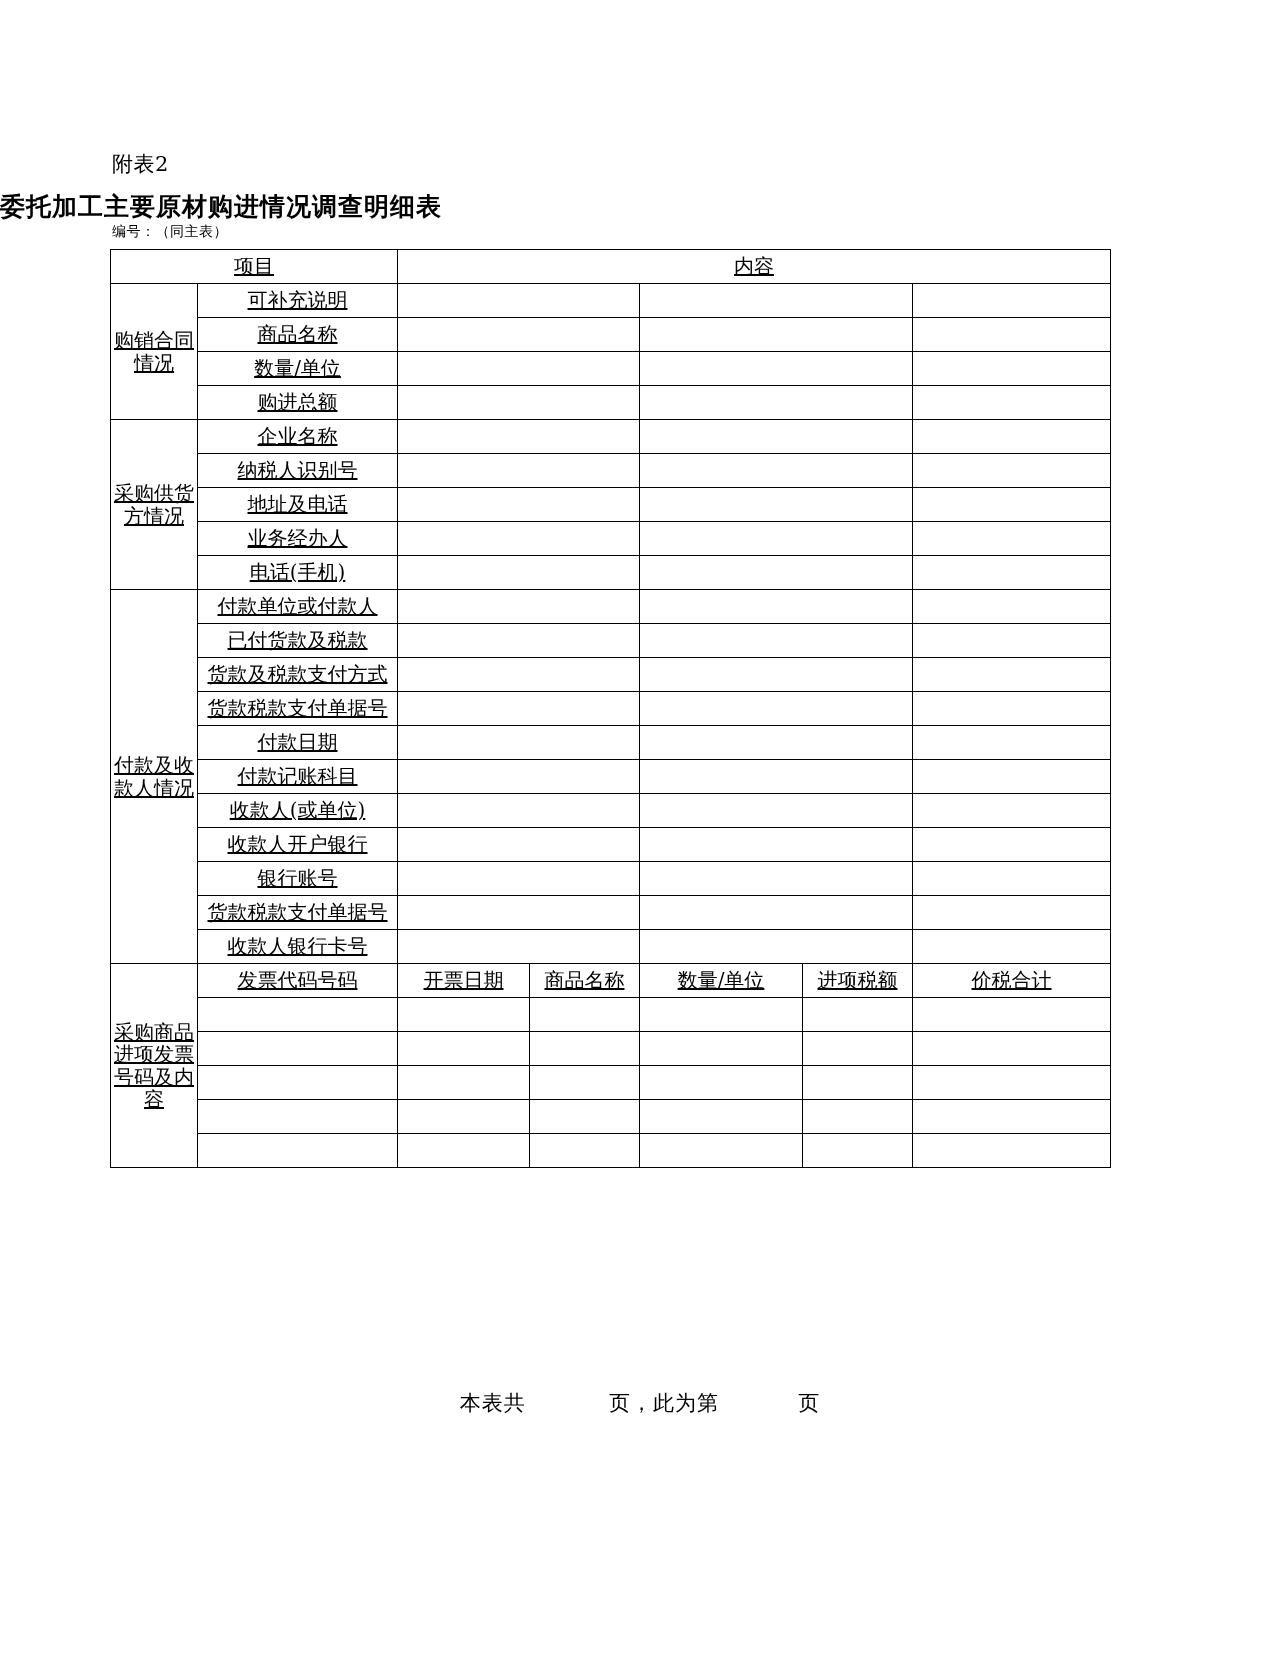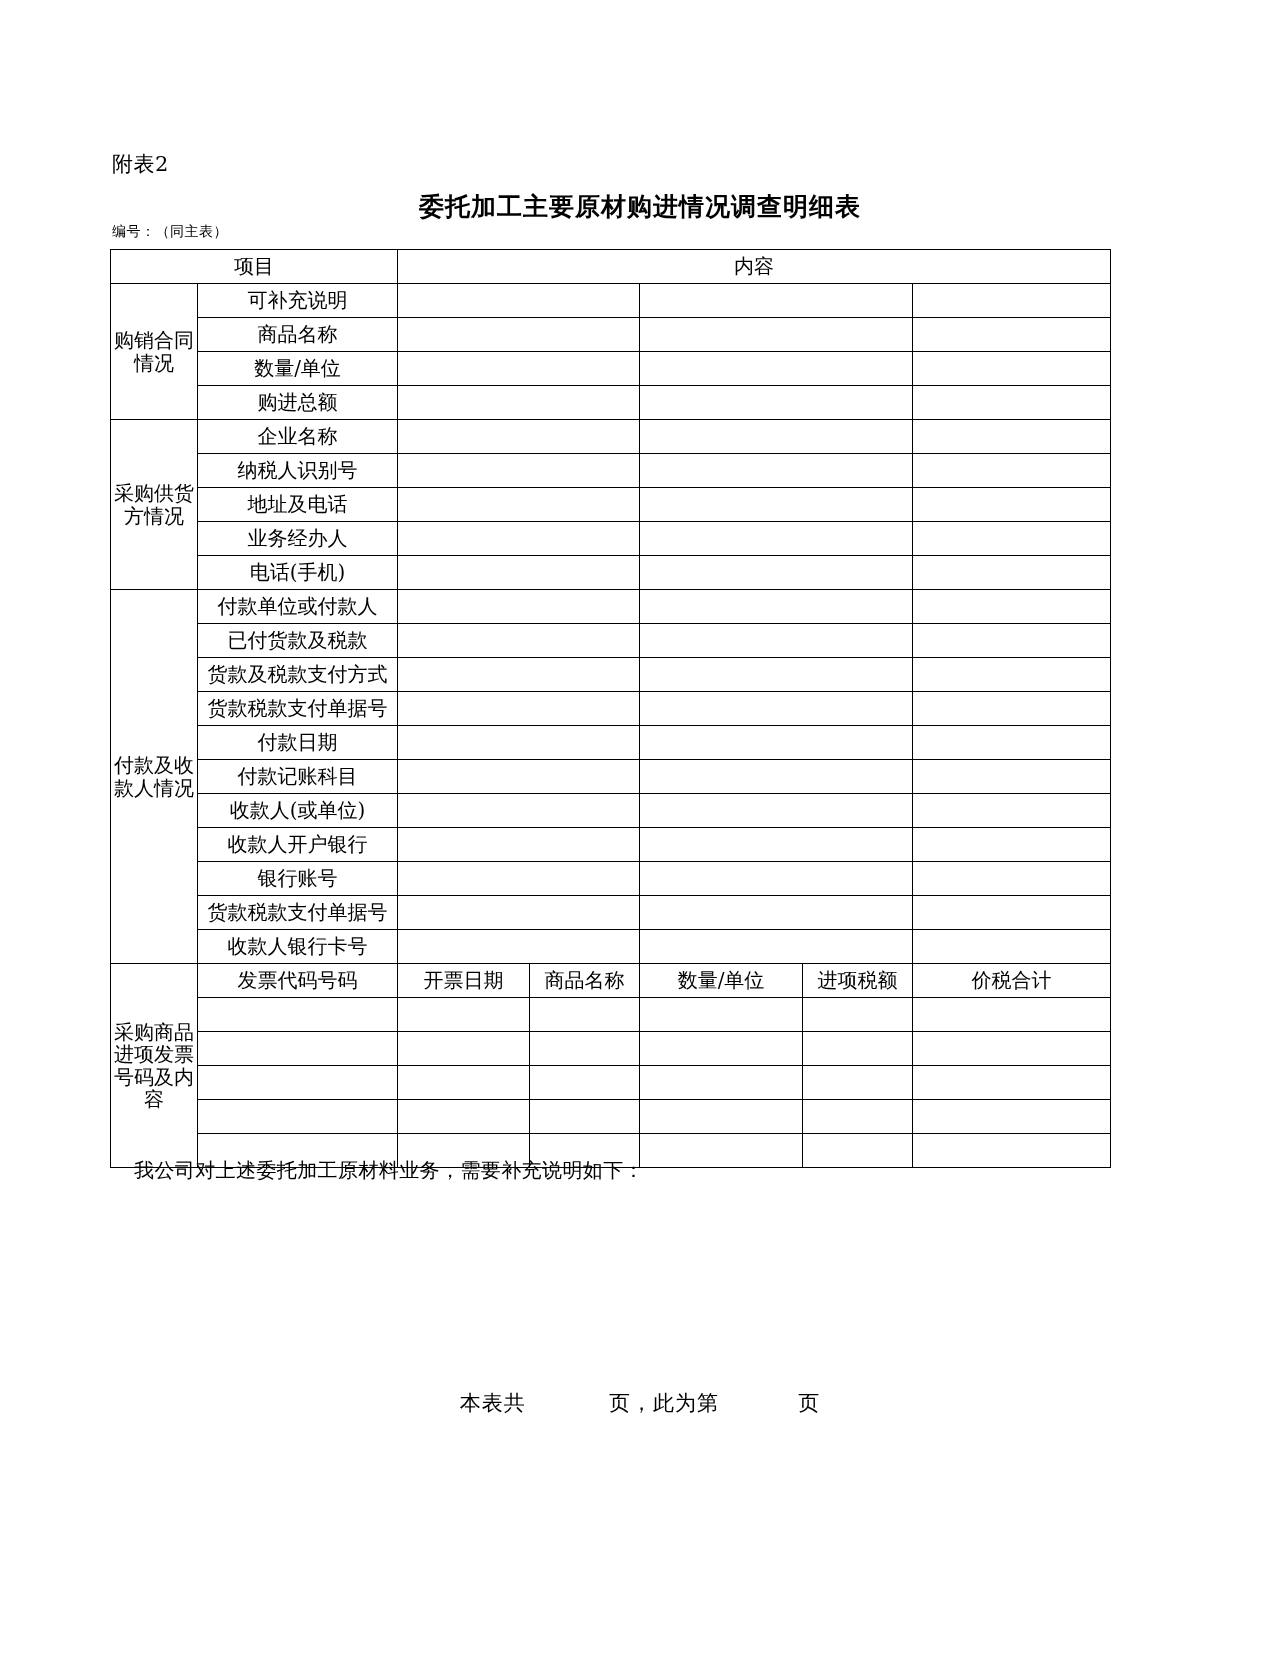--- a/index.html
+++ b/index.html
@@ -29,39 +29,39 @@
     top: 152px;
     font-size: 21px;
     line-height: 1.2;
     letter-spacing: 0.5px;
   }
   .doc-title {
     position: absolute;
     left: 0;
     right: 0;
     top: 190px;
-    text-align: center;
     font-size: 25px;
     font-weight: bold;
     letter-spacing: 1px;
   }
   .serial-line {
     position: absolute;
     left: 112px;
     top: 223px;
     font-size: 14px;
     letter-spacing: 0.5px;
   }
 
   
   .form-wrap {
     position: absolute;
     left: 110px;
     top: 249px;
     width: 1000px;
+    text-decoration: underline;
   }
   table.form {
     border-collapse: collapse;
     width: 1000px;
     table-layout: fixed;
   }
   table.form td {
     border: 1.6px solid #000000;
     height: 33px;
     padding: 0 2px;
@@ -322,21 +322,20 @@
             <td class="blank"></td>
             <td class="blank"></td>
             <td class="blank"></td>
             <td class="blank"></td>
             <td class="blank"></td>
           </tr>
         </tbody>
     </table>
   </div>
 
-  <div class="supplement-line">我公司对上述委托加工原材料业务，需要补充说明如下：</div>
 
 
   <div class="page-count">
     <span>本表共</span>
     <span class="gap-u"></span>
     <span>页，此为第</span>
     <span class="gap-u2"></span>
     <span>页</span>
   </div>
 

